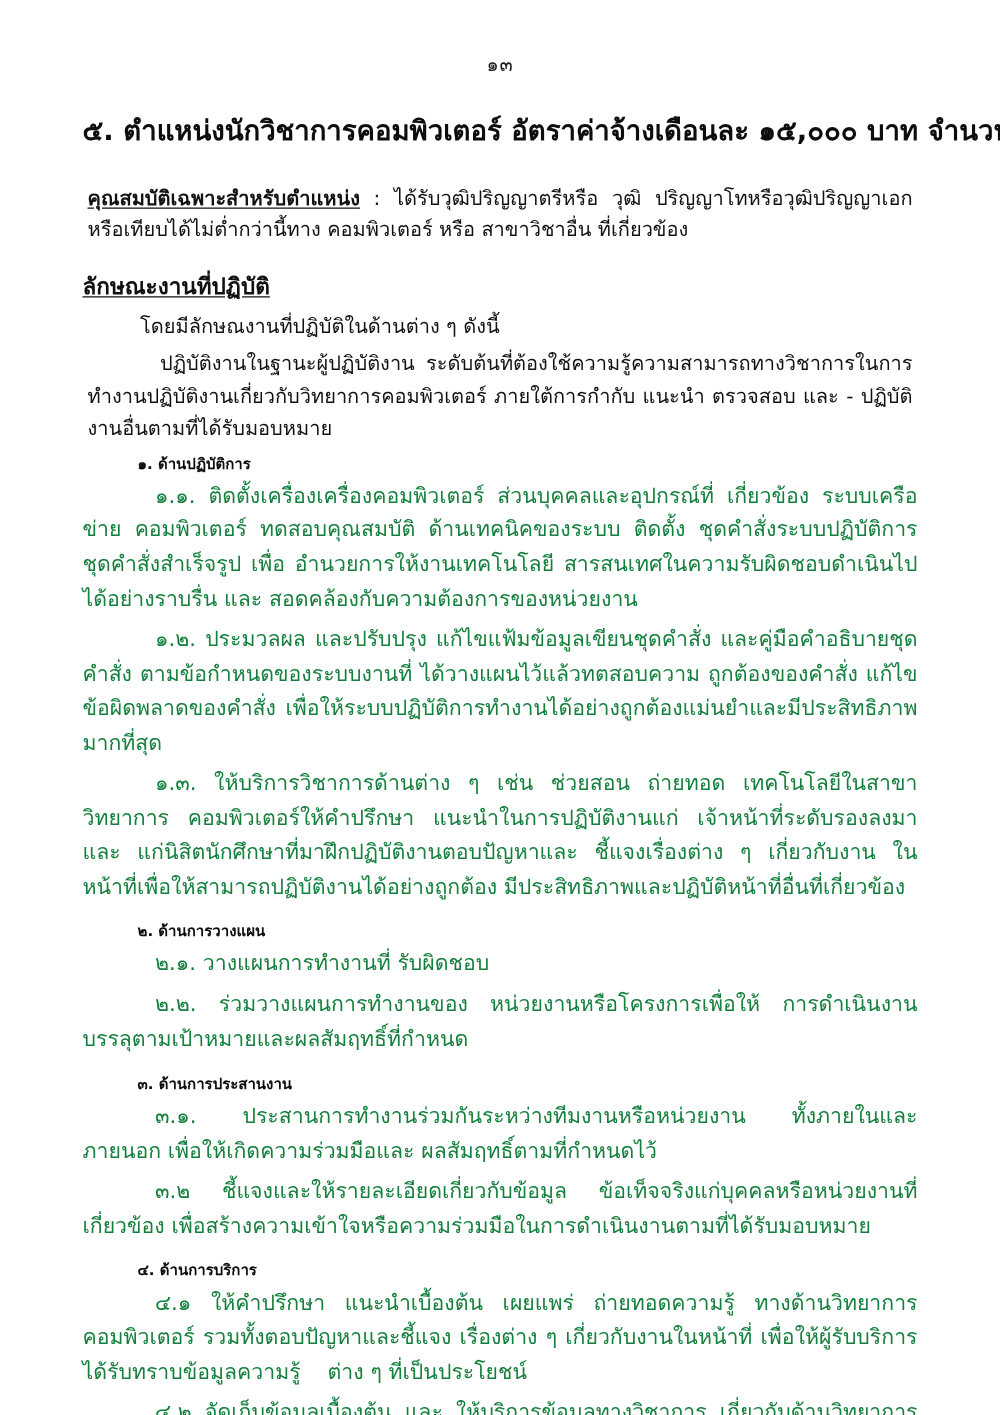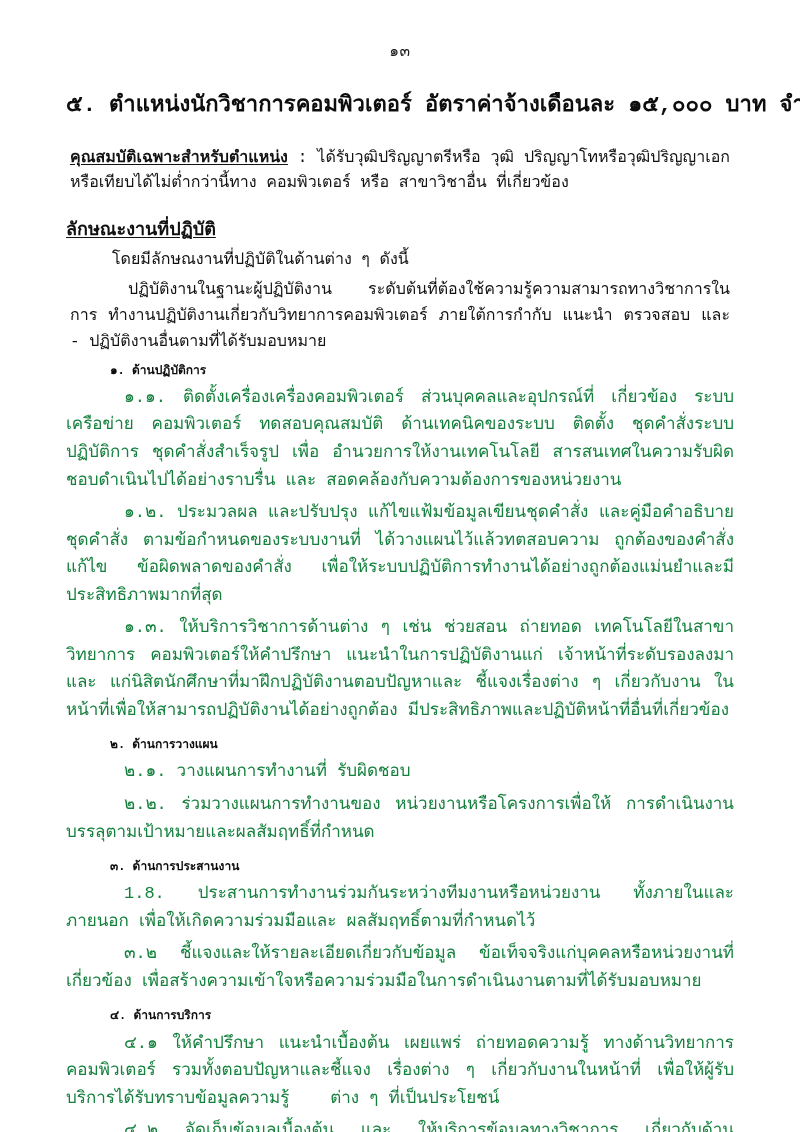--- a/index.html
+++ b/index.html
@@ -26,21 +26,20 @@
     box-sizing: border-box;
     padding: 0;
   }
 
   .page-inner {
     position: absolute;
     left: 66px;
     top: 0;
     width: 668px;
     height: 1132px;
-    font-family: Liberation Mono, monospace;
   }
 
   
   .page-number {
     text-align: center;
     font-size: 15.5px;
     line-height: 1;
     padding-top: 45px;
     letter-spacing: 0.5px;
     color: #1a1a1a;
@@ -166,21 +165,21 @@
       </div>
 
       <div class="section">
         <p class="section-heading">๒. ด้านการวางแผน</p>
         <p class="item gap-sm">๒.๑. วางแผนการทำงานที่ รับผิดชอบ</p>
         <p class="item gap-md">๒.๒. ร่วมวางแผนการทำงานของ หน่วยงานหรือโครงการเพื่อให้ การดำเนินงานบรรลุตามเป้าหมายและผลสัมฤทธิ์ที่กำหนด</p>
       </div>
 
       <div class="section">
         <p class="section-heading">๓. ด้านการประสานงาน</p>
-        <p class="item gap-sm">1.8. ประสานการทำงานร่วมกันระหว่างทีมงานหรือหน่วยงาน ทั้งภายในและภายนอก เพื่อให้เกิดความร่วมมือและ ผลสัมฤทธิ์ตามที่กำหนดไว้</p>
+        <p class="item gap-sm">๓.๑. ประสานการทำงานร่วมกันระหว่างทีมงานหรือหน่วยงาน ทั้งภายในและภายนอก เพื่อให้เกิดความร่วมมือและ ผลสัมฤทธิ์ตามที่กำหนดไว้</p>
         <p class="item gap-md">๓.๒  ชี้แจงและให้รายละเอียดเกี่ยวกับข้อมูล ข้อเท็จจริงแก่บุคคลหรือหน่วยงานที่เกี่ยวข้อง เพื่อสร้างความเข้าใจหรือความร่วมมือในการดำเนินงานตามที่ได้รับมอบหมาย</p>
       </div>
 
       <div class="section">
         <p class="section-heading">๔. ด้านการบริการ</p>
         <p class="item gap-sm nowrap-sp">๔.๑ ให้คำปรึกษา แนะนำเบื้องต้น เผยแพร่ ถ่ายทอดความรู้ ทางด้านวิทยาการคอมพิวเตอร์ รวมทั้งตอบปัญหาและชี้แจง เรื่องต่าง ๆ เกี่ยวกับงานในหน้าที่ เพื่อให้ผู้รับบริการได้รับทราบข้อมูลความรู้    ต่าง ๆ ที่เป็นประโยชน์</p>
         <p class="item gap-md">๔.๒ จัดเก็บข้อมูลเบื้องต้น และ ให้บริการข้อมูลทางวิชาการ เกี่ยวกับด้านวิทยาการ คอมพิวเตอร์เพื่อให้บุคลากร ทั้งภายในและภายนอก หน่วยงาน นิสิต นักศึกษา ตลอดจนผู้รับบริการได้ทราบ ข้อมูลและความรู้ต่าง ๆ ที่เป็น ประโยชน์สอตคล้อง และ สนับสนุนภารกิจของหน่วยงาน และใช้ประกอบการพิจารณากำหนดนโยบาย แผนงาน หลักเกณฑ์ มาตรการต่าง ๆ</p>
       </div>
 
     </div>

